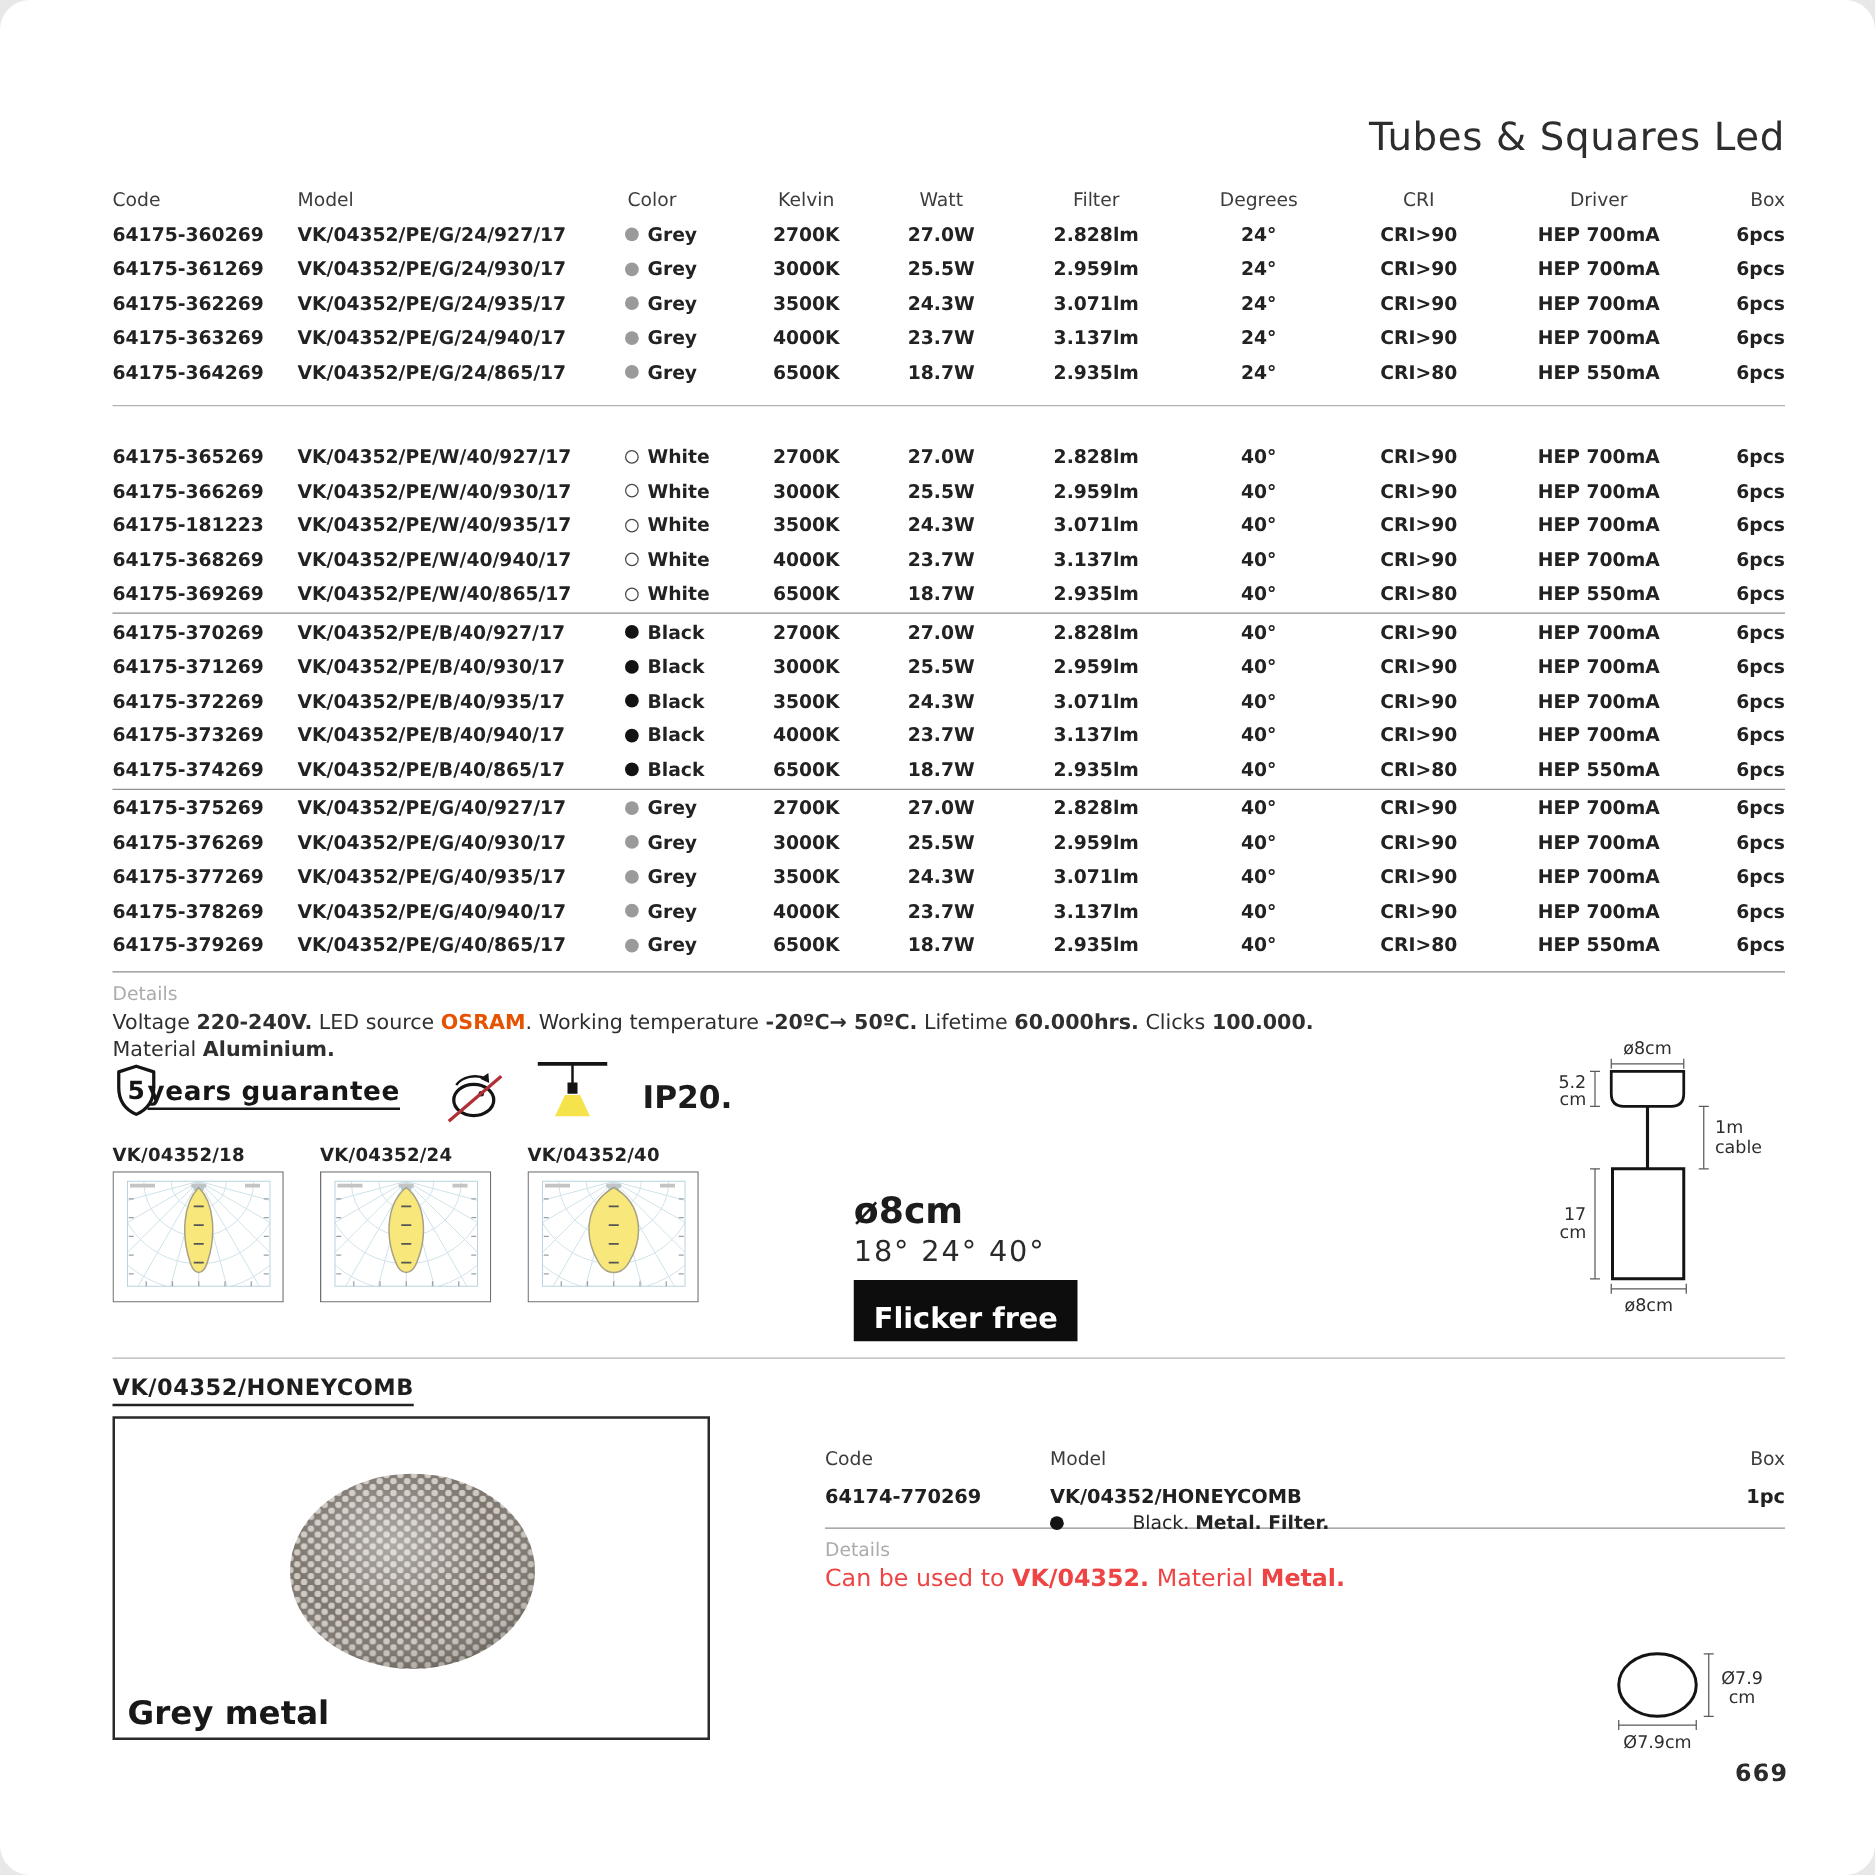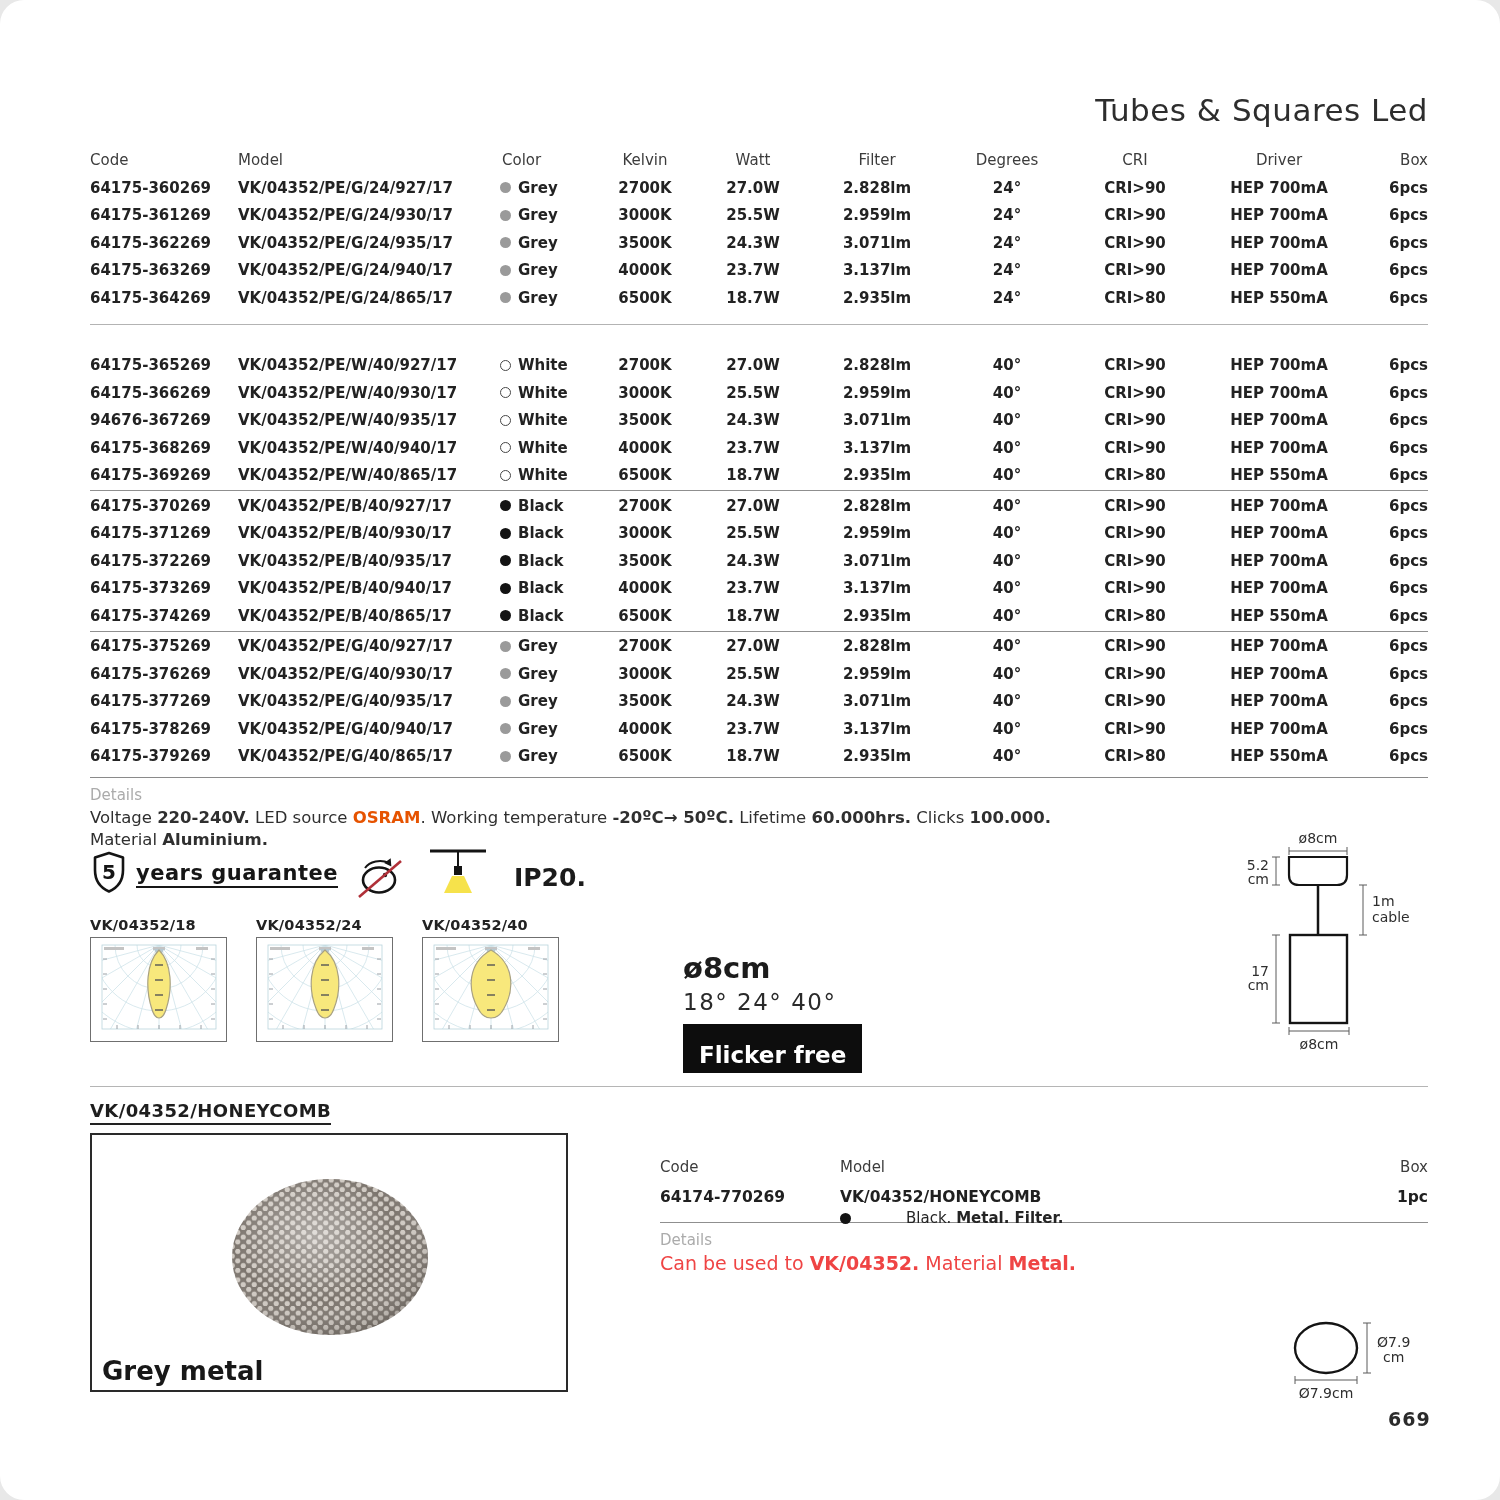--- a/index.html
+++ b/index.html
@@ -28,21 +28,21 @@
 
   
   .details-block{position:absolute;left:90px;top:786px;width:1010px;}
   .d-label{font-size:15px;color:#ababab;margin-bottom:3px;}
   .d-line{font-size:16.5px;color:#2f2f2f;line-height:22px;}
   .seg-b{font-weight:700;}
 
   
   .guarantee-row{position:absolute;left:90px;top:848px;width:620px;height:54px;}
   .g-shield{position:absolute;left:0;top:3px;}
-  .g-label{position:absolute;left:46px;top:13px;font-size:21px;font-weight:700;color:#161616;
+  .g-label{position:absolute;left:28px;top:13px;font-size:21px;font-weight:700;color:#161616;
            border-bottom:2.5px solid #161616;padding-bottom:1px;letter-spacing:0.5px;}
   .g-nodim{position:absolute;left:266px;top:2px;}
   .g-pendant{position:absolute;left:340px;top:0;}
   .g-ip{position:absolute;left:424px;top:15px;font-size:25px;font-weight:700;color:#1b1b1b;}
 
   
   .diagrams{position:absolute;left:90px;top:917px;display:flex;gap:25px;}
   .dg-block{width:141px;}
   .dg-label{font-size:14.5px;font-weight:700;color:#222;margin-bottom:4px;letter-spacing:0.2px;}
 
@@ -200,21 +200,21 @@
         </div>
         <div class="ac">3000K</div>
         <div class="ac">25.5W</div>
         <div class="ac">2.959lm</div>
         <div class="ac">40°</div>
         <div class="ac">CRI&gt;90</div>
         <div class="ac">HEP 700mA</div>
         <div class="ar">6pcs</div>
       </div>
       <div class="t-row">
-        <div class="al">94676-367269</div>
+        <div class="al">64175-181223</div>
         <div class="al">VK/04352/PE/W/40/935/17</div>
         <div class="c-color">
           <span class="dot dot-white"></span>
           <span>White</span>
         </div>
         <div class="ac">3500K</div>
         <div class="ac">24.3W</div>
         <div class="ac">3.071lm</div>
         <div class="ac">40°</div>
         <div class="ac">CRI&gt;90</div>

